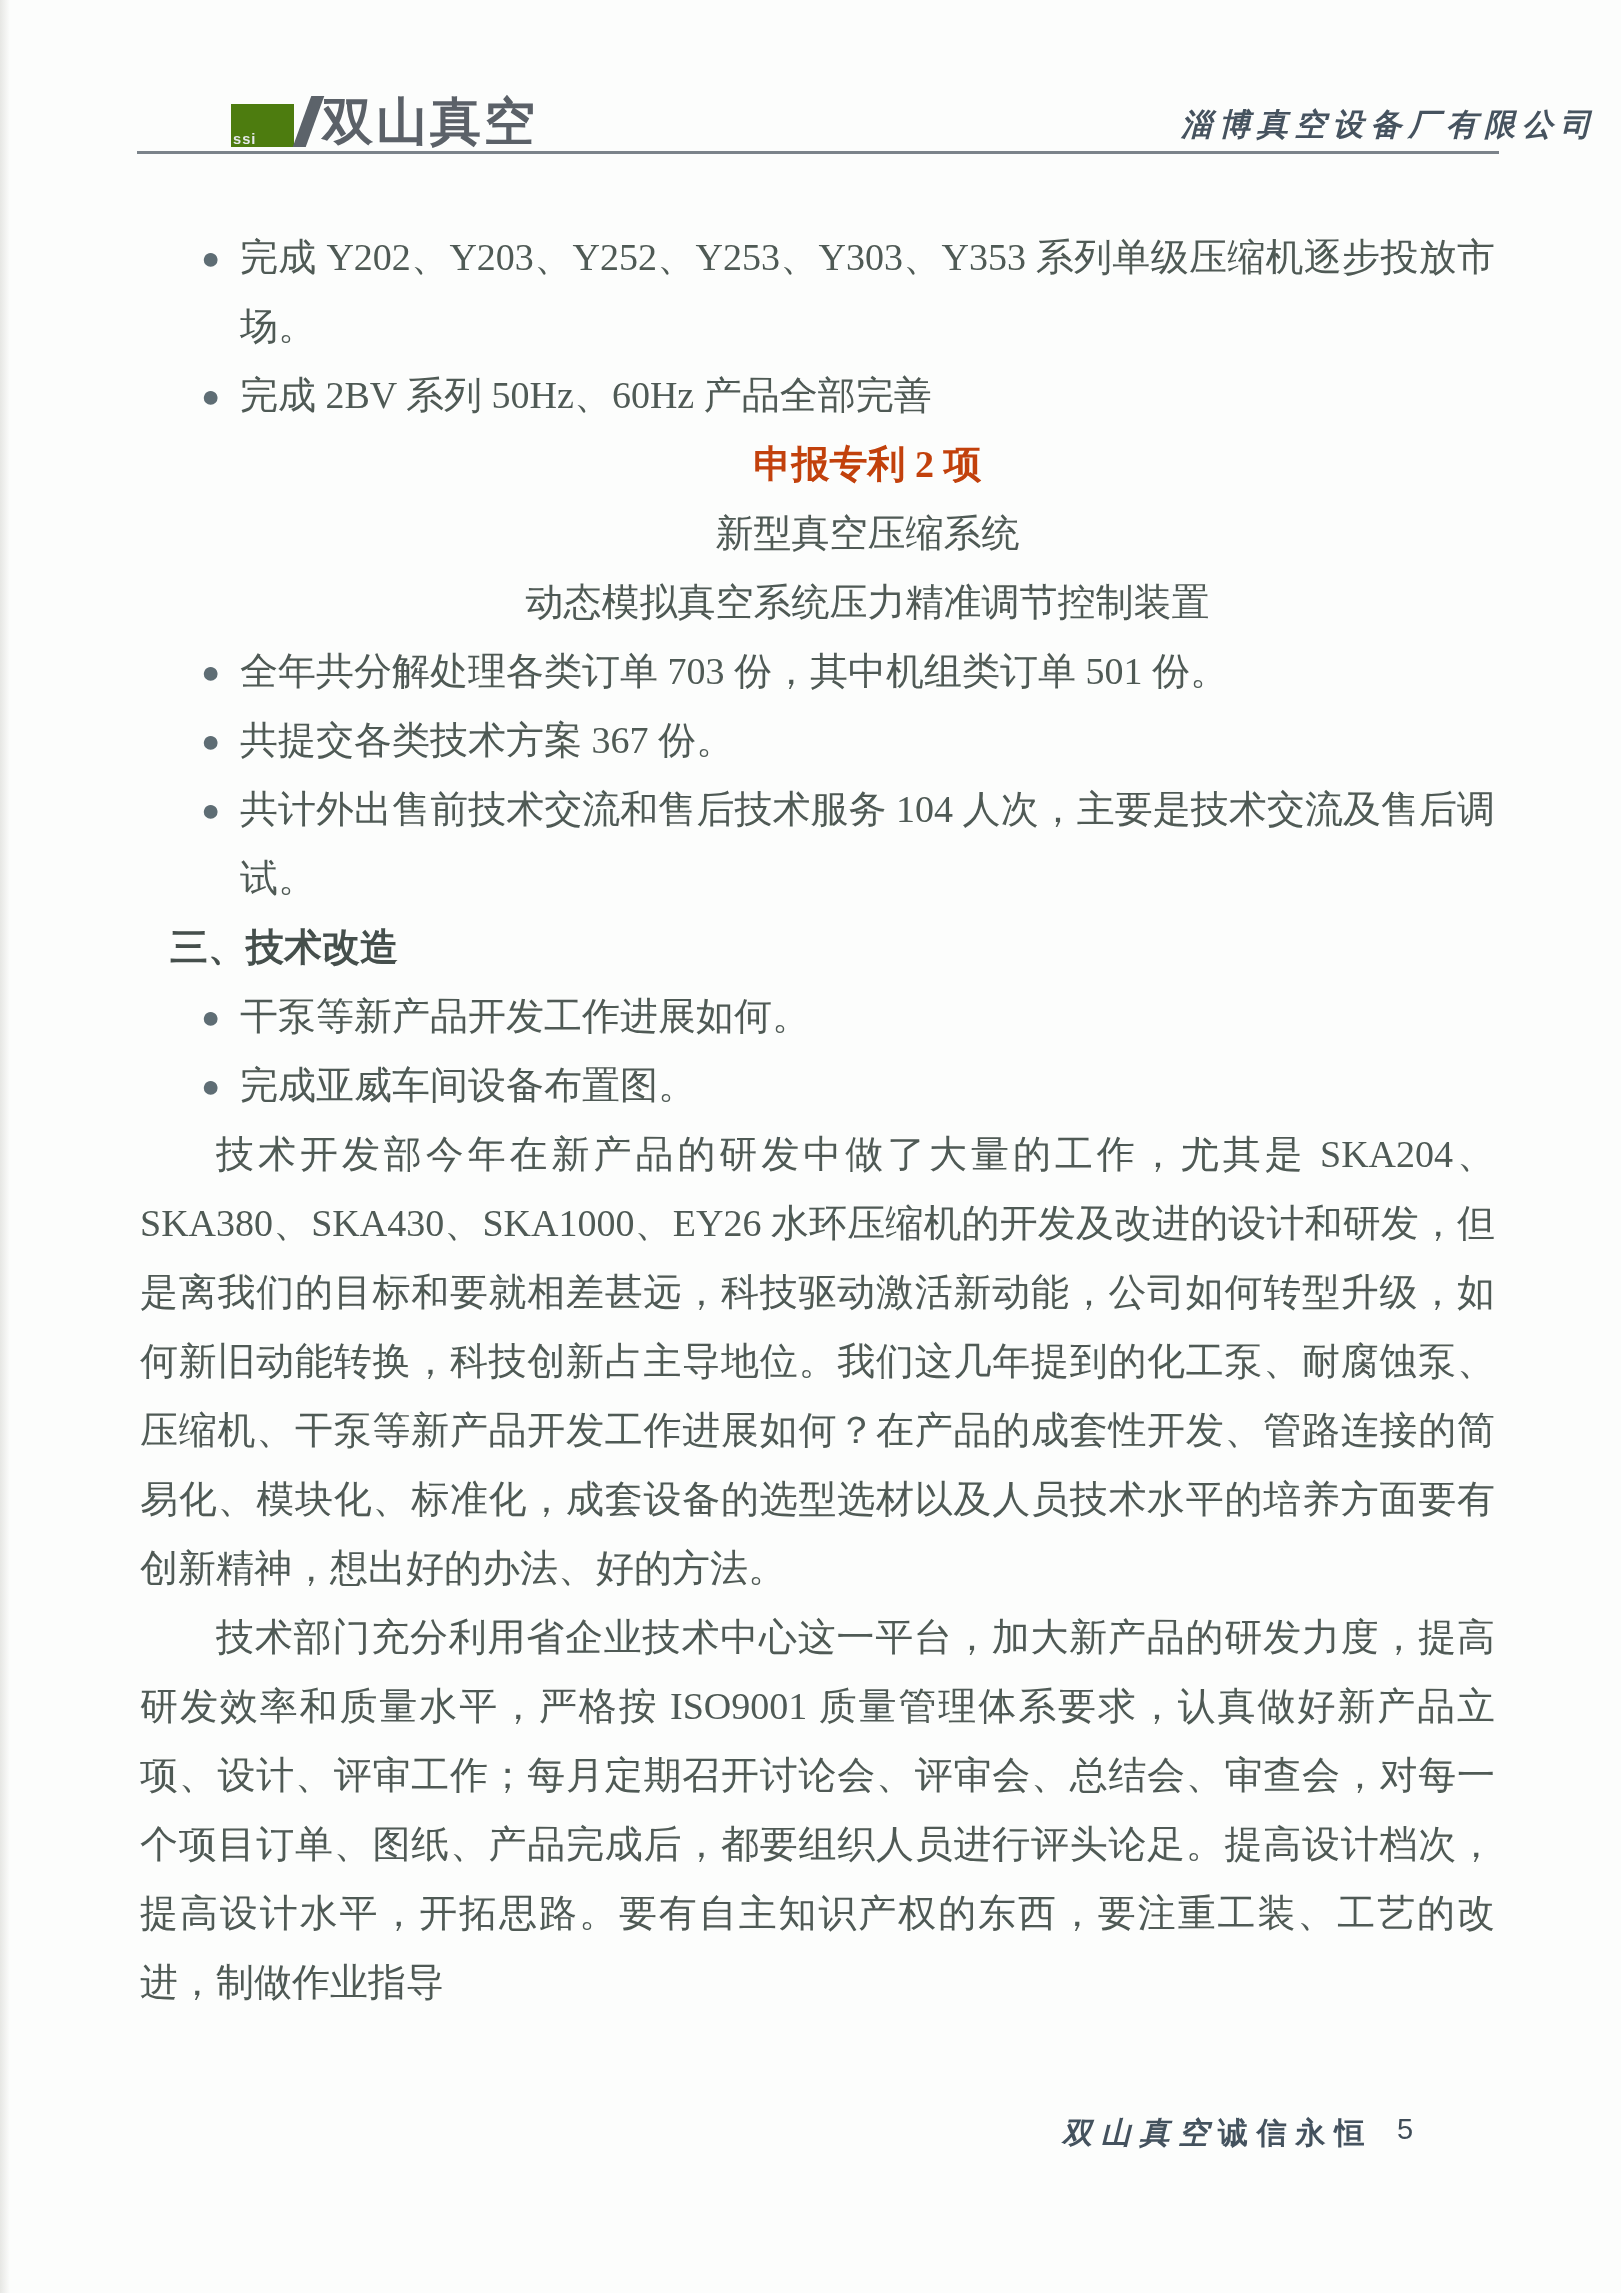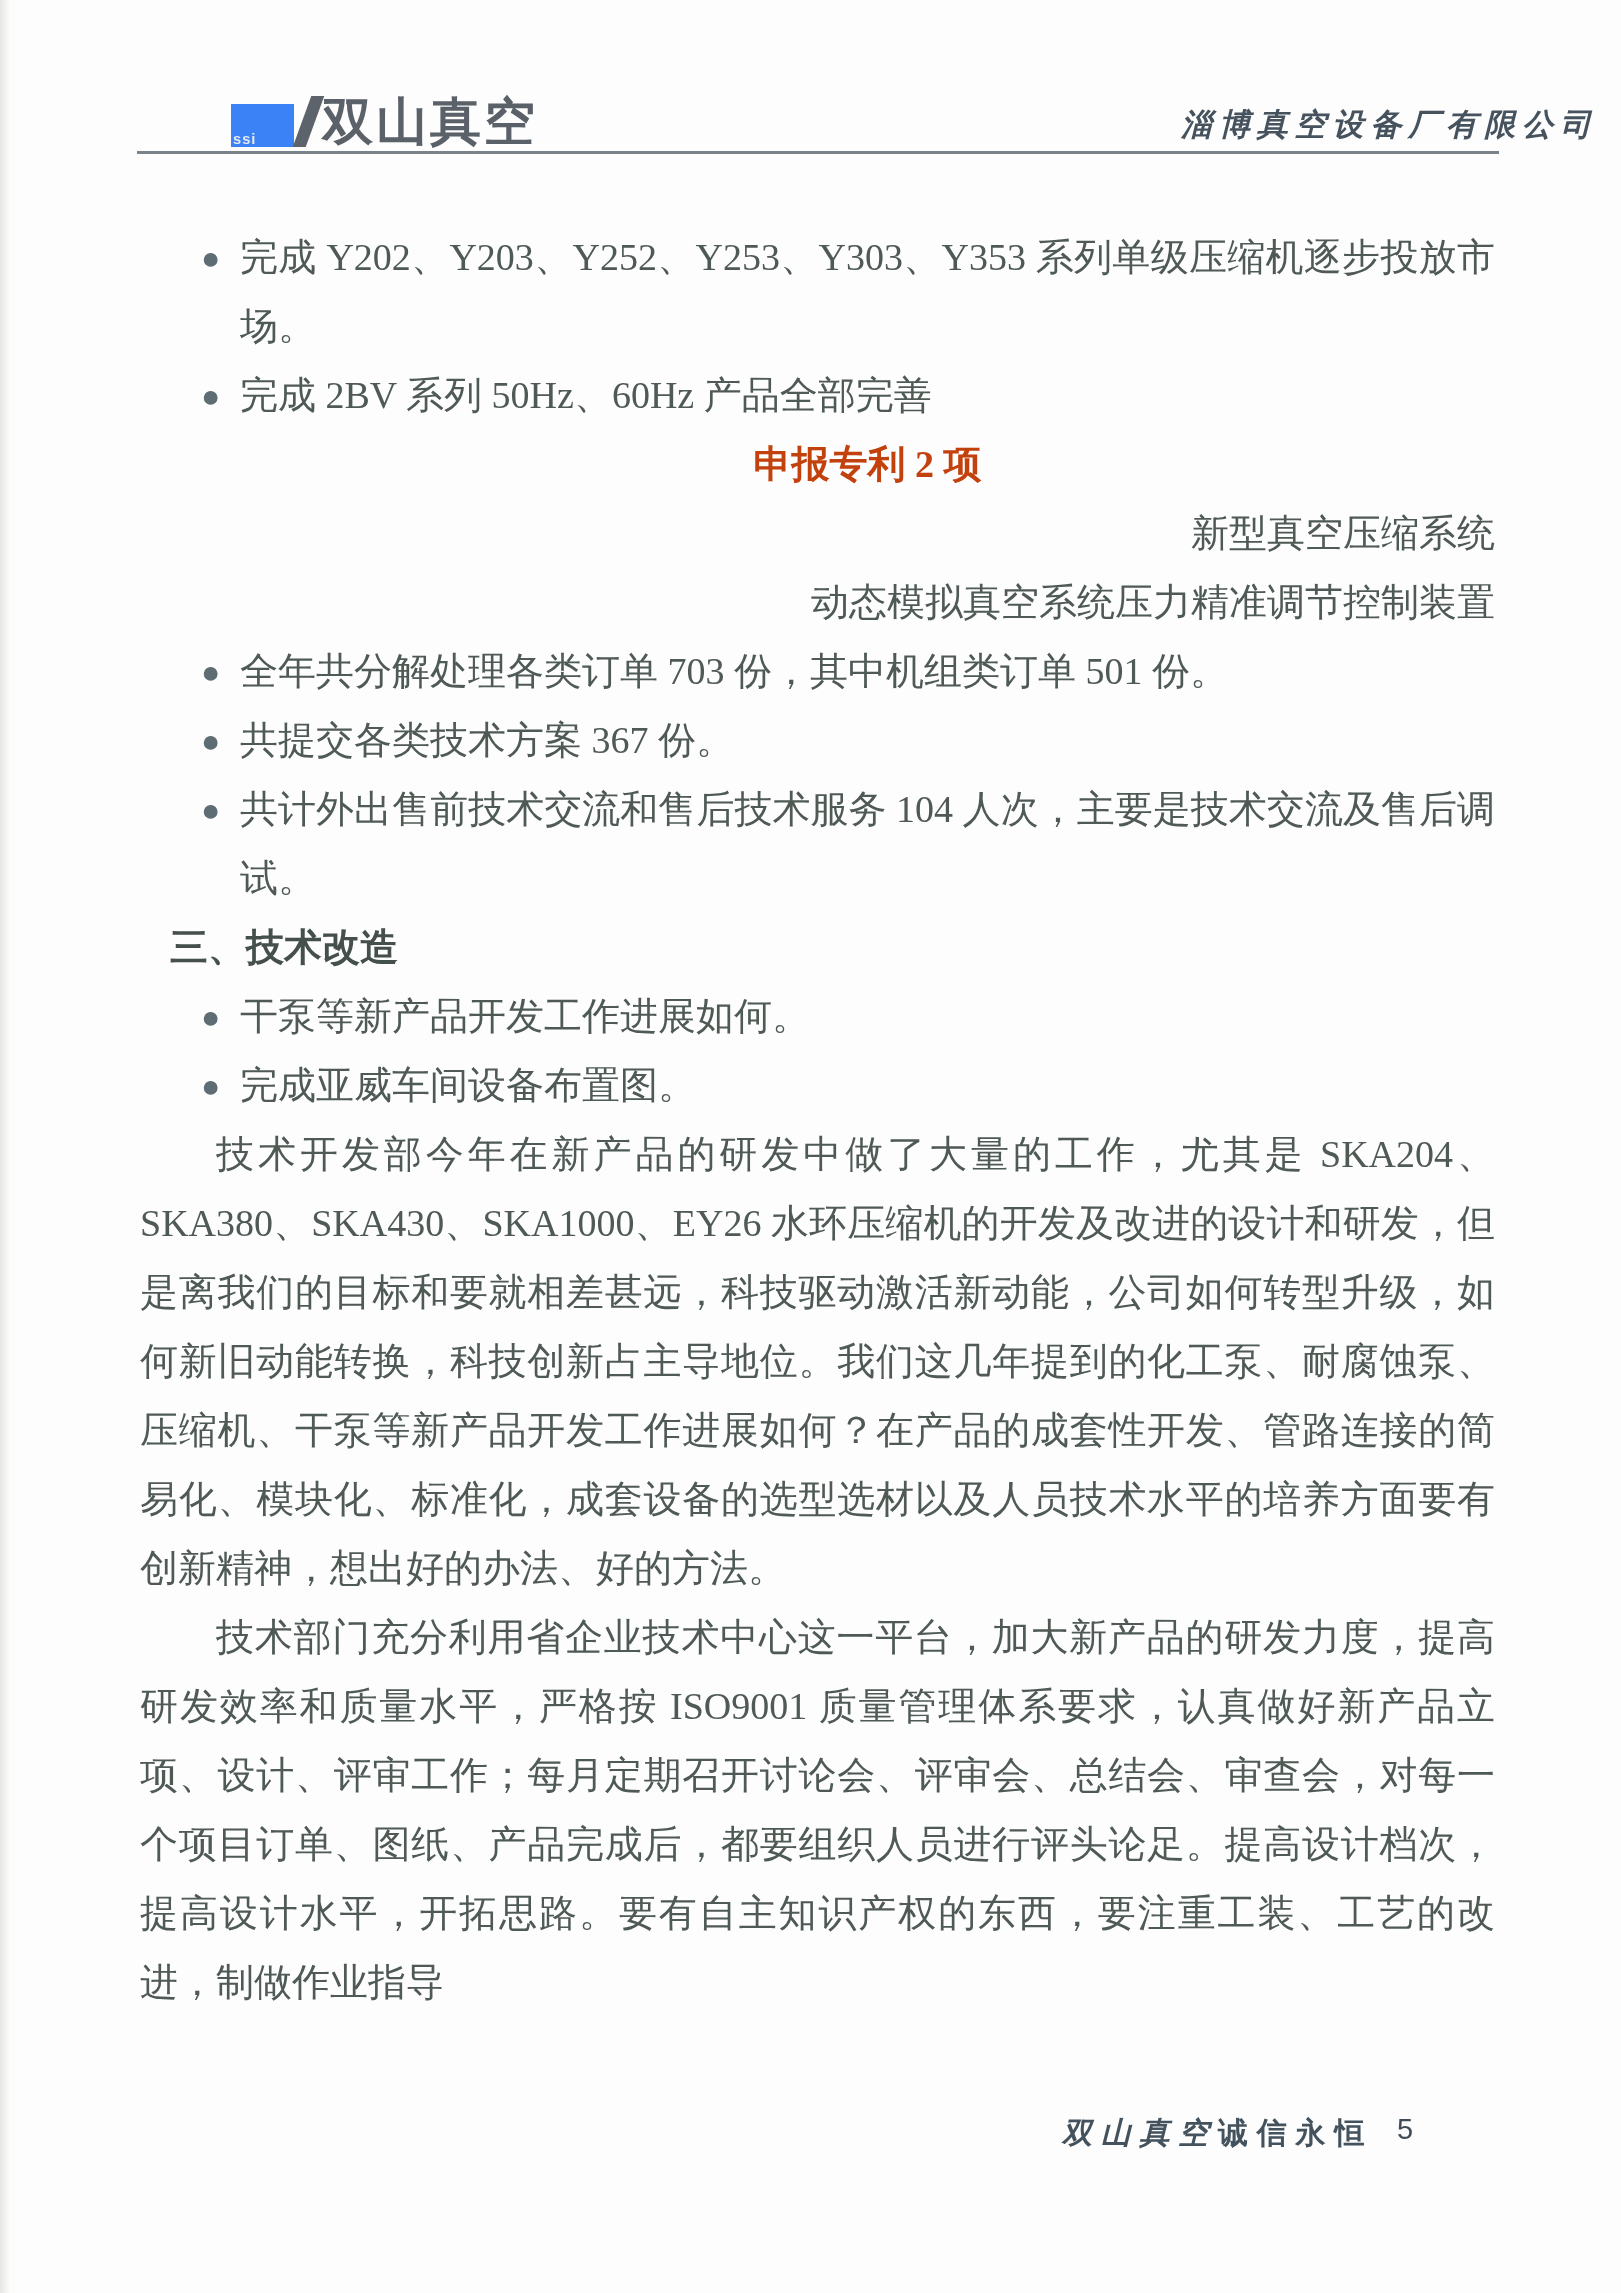--- a/index.html
+++ b/index.html
@@ -23,21 +23,21 @@
   }
 
   
   .logo {
     position:absolute; top:96px; left:231px;
     display:flex; align-items:flex-end; height:51px;
   }
   .logo-mark {
     position:relative;
     width:63px; height:43px;
-    background:#3b82f6;
+    background:#4d7c0f;
   }
   .logo-ssi {
     position:absolute; left:2px; bottom:0px;
     font-family:"Liberation Sans","DejaVu Sans",sans-serif;
     font-size:14.7px; font-weight:bold; letter-spacing:1px;
     color:#e6e9eb; text-transform:lowercase;
   }
   .logo-slash {
     width:12.7px; height:51px;
     background:#5c636a;
@@ -80,21 +80,21 @@
     font-size:32px; color:#5e6d74;
   }
   .sub-bold {
     margin-left:100px;
     font-weight:bold;
     color:#c2410c;
     text-align:center;
   }
   .sub-item {
     margin-left:100px;
-    text-align:right;
+    text-align:center;
   }
   .section-heading {
     margin-left:30px;
     font-weight:bold;
     color:#454f4c;
     text-align:left;
   }
   .para { text-indent:76px; }
 
   

